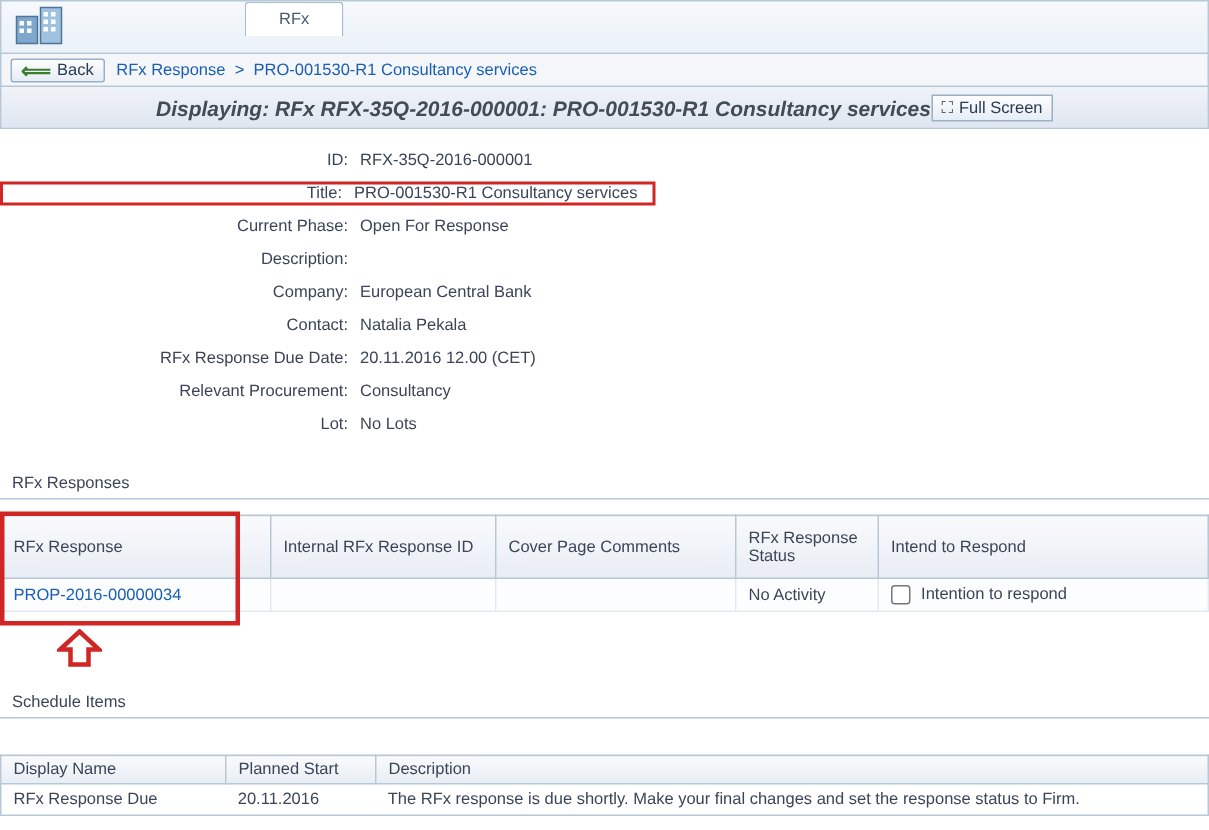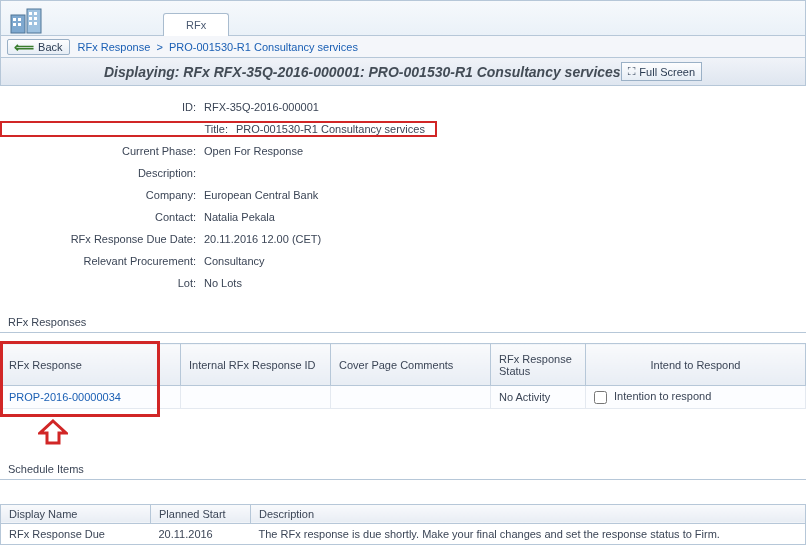--- a/index.html
+++ b/index.html
@@ -1,31 +1,31 @@
 <!DOCTYPE html>
 <html><head>
 <meta charset="utf-8">
 <style>
   *{box-sizing:border-box}
   body{margin:0;font:11px Arial,Helvetica,sans-serif;color:#333;background:#fff;width:806px}
-  .topbar{height:36px;background:linear-gradient(#f6f9fc,#eaf1f8);border:1px solid #b6c7d8;display:flex;align-items:flex-end}
+  .topbar{height:36px;background:linear-gradient(#f6f9fc,#eaf1f8);border:1px solid #b6c7d8;display:flex;align-items:flex-start}
   .bldg{width:48px;height:30px;margin:0 6px 0 8px;display:flex;align-items:flex-end}
   .bldg svg{display:block}
   .tab{background:#fff;border:1px solid #a9bccf;border-bottom:none;padding:5px 22px;color:#4b5a72;border-radius:3px 3px 0 0;margin-left:100px;margin-bottom:-1px;font-size:11px}
   .crumbbar{height:22px;background:#f4f6fa;border:1px solid #b6c7d8;border-top:none;display:flex;align-items:center;padding:0 6px;gap:8px}
   .back-btn{display:flex;align-items:center;gap:4px;background:linear-gradient(#fdfdfe,#e6edf5);border:1px solid #9ab0c6;border-radius:2px;padding:1px 6px;color:#2a3b52;cursor:pointer}
   .back-btn span.arrow{color:#3a7d2e;font-weight:bold;font-size:14px;line-height:10px}
   .crumb a{color:#1a5fb4;text-decoration:none;cursor:pointer}
   .crumb{color:#1a5fb4}
   .hdgbar{height:28px;background:linear-gradient(#f0f3f8,#dfe6f0);border:1px solid #b6c7d8;border-top:none;display:flex;align-items:center;justify-content:center;padding:0 4px}
   .hdg{font:italic bold 14px Arial;color:#434c56}
   .fs-btn{display:flex;align-items:center;gap:4px;background:linear-gradient(#fdfdfe,#e6edf5);border:1px solid #9ab0c6;padding:2px 6px;color:#2a3b52;cursor:pointer}
   .details{padding:10px 0 10px 0}
   .row{display:flex;height:22px;align-items:center}
-  .lab{width:204px;text-align:right;padding-right:8px;color:#3b4556}
+  .lab{width:240px;text-align:right;padding-right:8px;color:#3b4556}
   .val{color:#3b4556}
   .hilite{border:2px solid #d12626;padding:0 4px 0 2px}
   .section-title{font-weight:normal;color:#3b4556;padding:4px 8px 4px 8px;border-bottom:1px solid #b6c7d8;margin-top:8px}
   .tbl{width:100%;border-collapse:collapse;border:1px solid #b6c7d8;margin-top:10px}
   .tbl th{background:linear-gradient(#f9fafc,#e8edf4);border:1px solid #b6c7d8;text-align:left;padding:4px 8px;color:#3b4556;font-weight:normal}
   .tbl td{border:1px solid #e4e9f0;padding:4px 8px;color:#3b4556;background:#fcfdff}
   .lnk{color:#1a5fb4;cursor:pointer}
   .cb{vertical-align:middle;margin:0 4px 0 0}
   .hilite-box{border:3px solid #d12626;pointer-events:none;position:absolute}
   .arrow-up{position:absolute;width:30px;height:30px}
@@ -128,21 +128,21 @@
         <col style="width:160px">
         <col style="width:95px">
         <col>
       </colgroup>
     <tbody>
         <tr>
       <th style="height:42px">RFx Response</th>
       <th>Internal RFx Response ID</th>
       <th>Cover Page Comments</th>
       <th>RFx Response Status</th>
-      <th style="text-align:center">Intend to Respond</th>
+      <th style="text-align:left">Intend to Respond</th>
     </tr>
     <tr>
       <td><span class="lnk">PROP-2016-00000034</span></td>
       <td></td>
       <td></td>
       <td>No Activity</td>
       <td>
         <input type="checkbox" class="cb" style="">
         <span>Intention to respond</span>
       </td>

